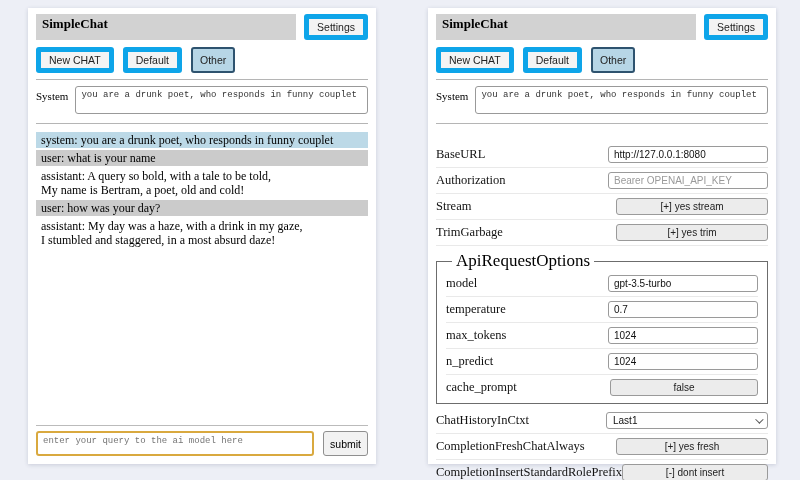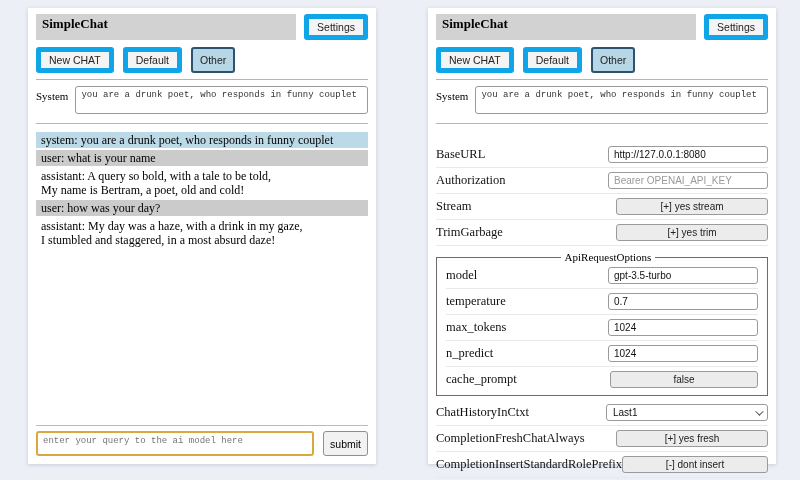--- a/index.html
+++ b/index.html
@@ -160,24 +160,23 @@
     border-bottom:1.4px solid #555;
     transform:rotate(45deg) translateY(-2px);
     display:inline-block;
   }
   fieldset.api-options{
     border:1px solid #6c6c6c;
     margin:5px 0 4px 0;
     padding:0 9px 3px 9px;
   }
   fieldset.api-options legend{
-    font-size:11px;
+    font-size:17px;
     padding:0 4px;
     margin-left:6px;
-    text-align:center;
   }
   fieldset .set-row:last-child{border-bottom:none;}
   fieldset input.ctl-input{width:150px;}
   fieldset button.ctl-btn{width:148px;}
 </style>
 </head>
 <body>
 
 <div class="stage">
 

